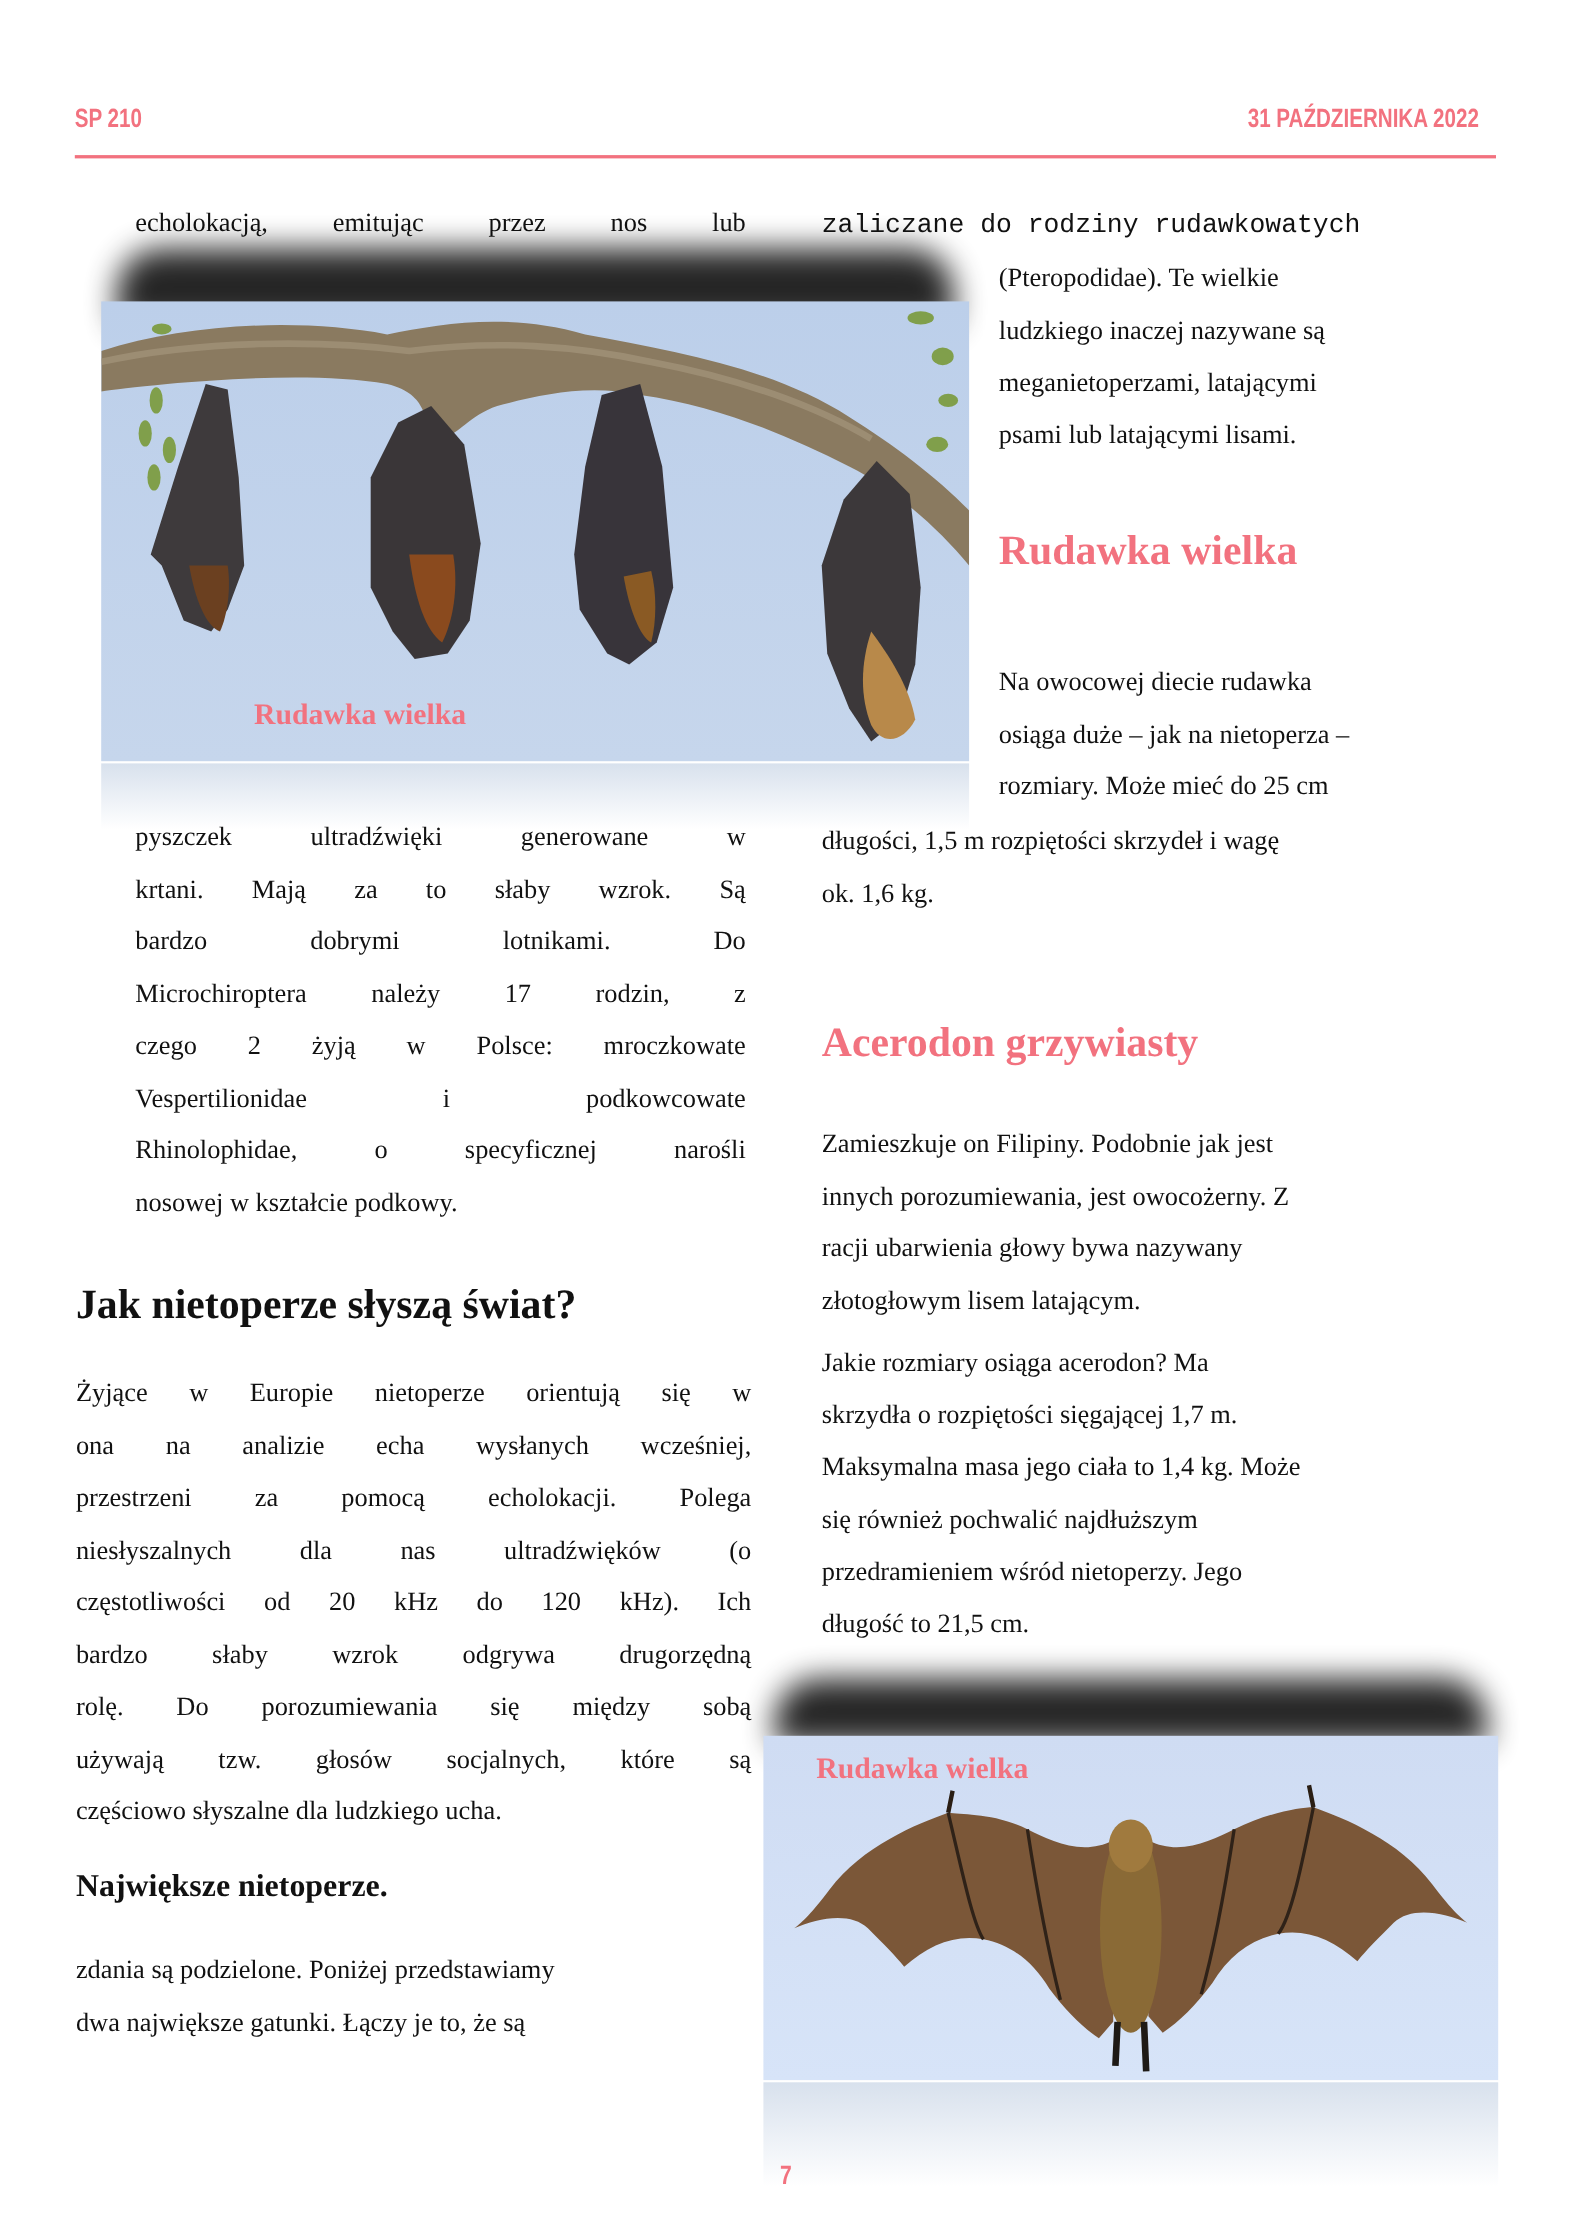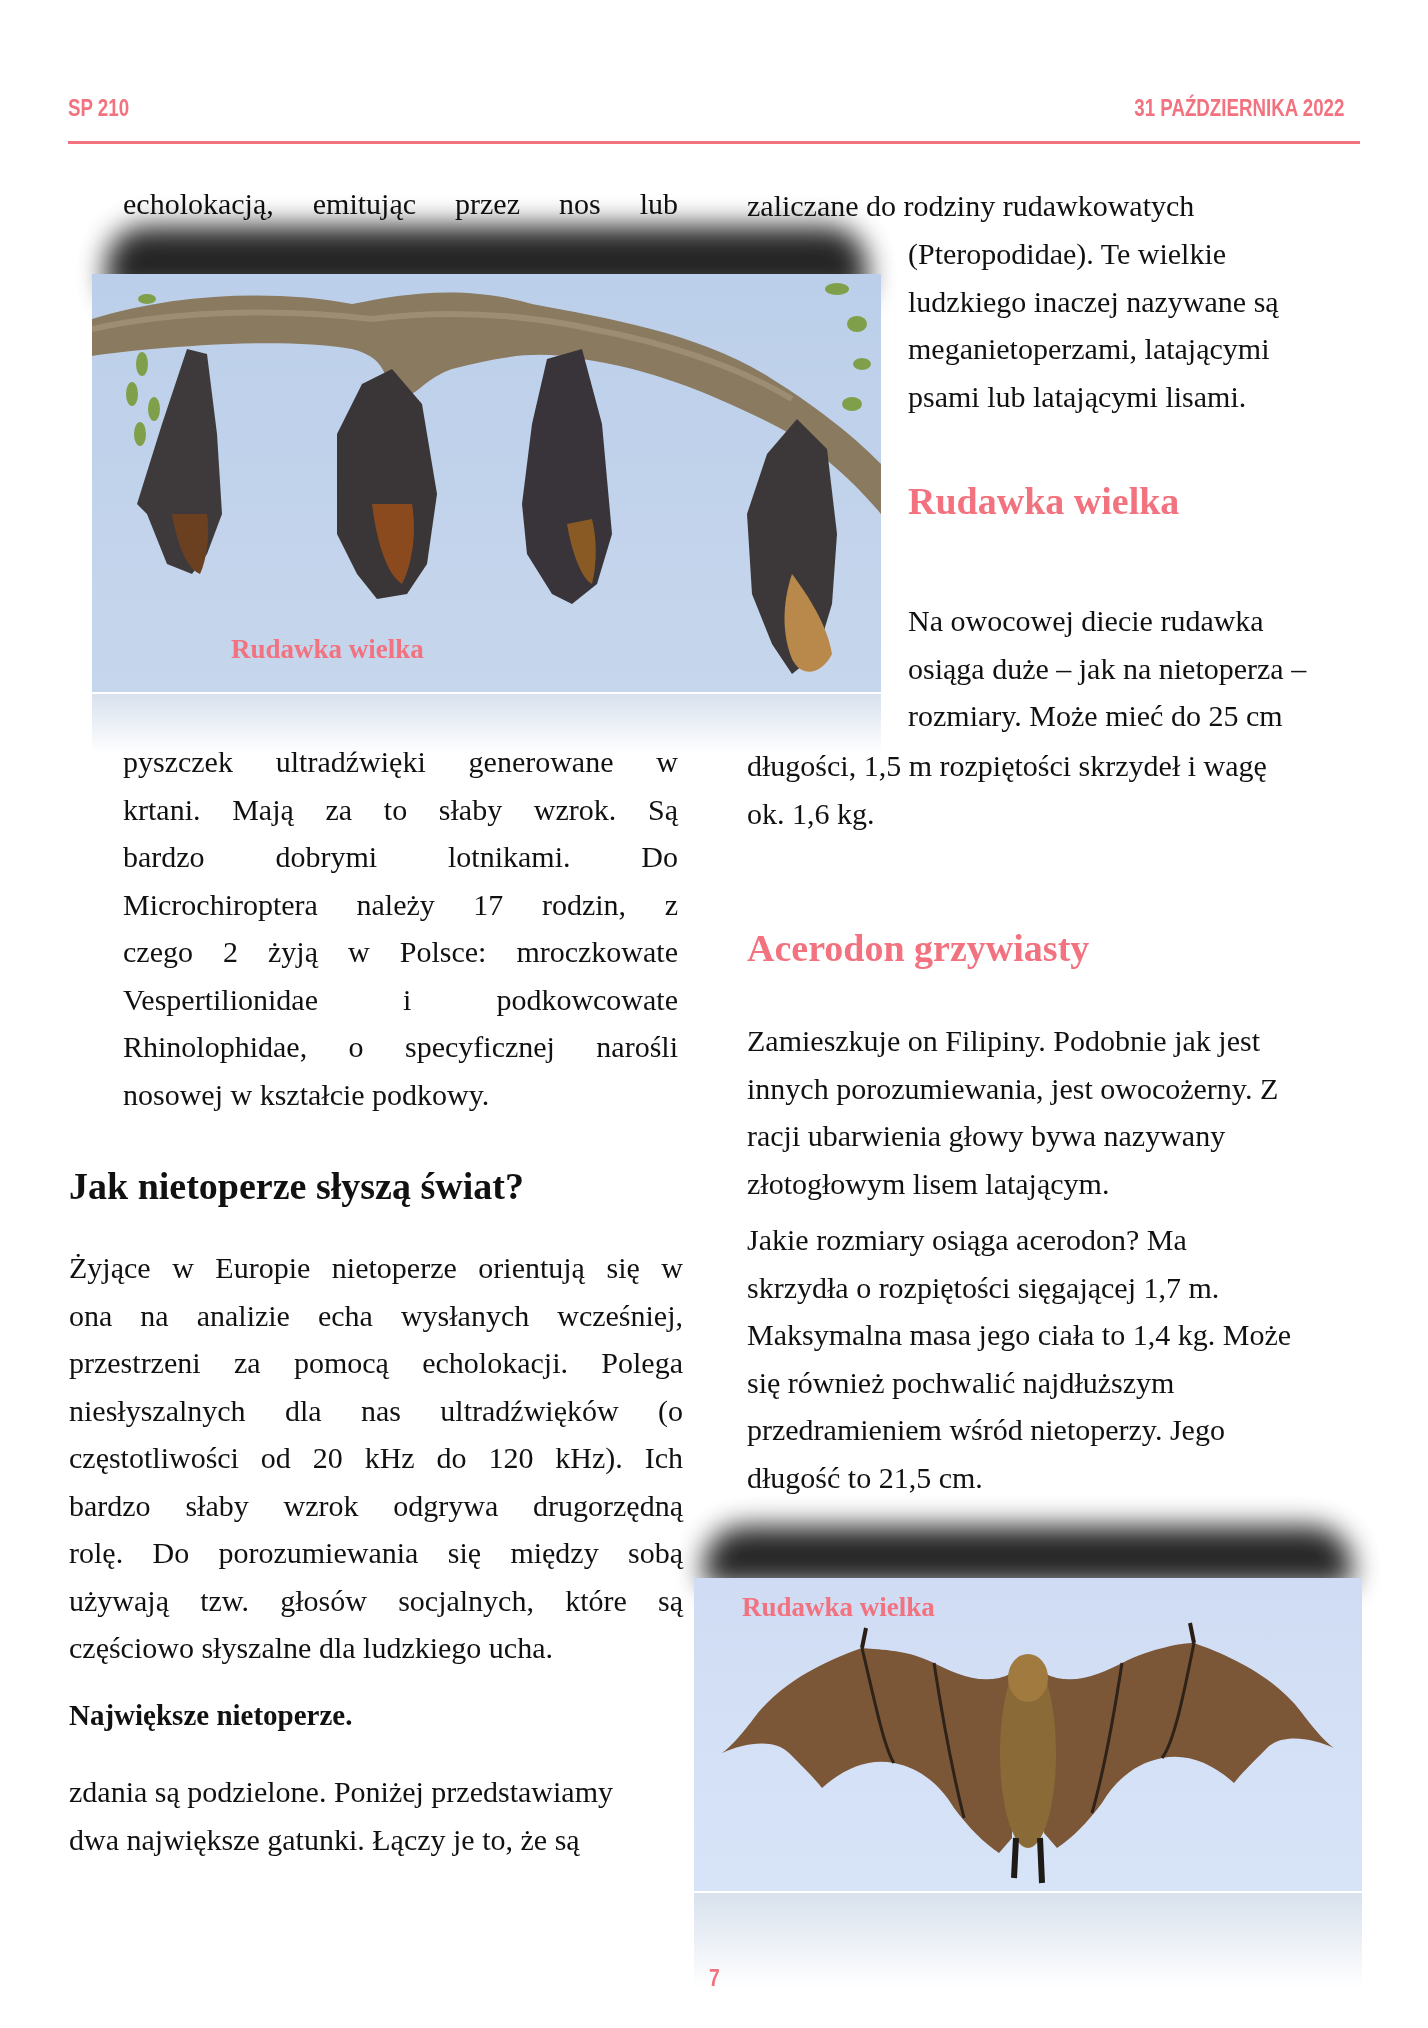--- a/index.html
+++ b/index.html
@@ -4,21 +4,21 @@
 <style>
   html, body { margin:0; padding:0; }
   body { width:1428px; height:2028px; background:#ffffff; position:relative; overflow:hidden;
          font-family:"Liberation Serif", serif; color:#111; }
   .abs { position:absolute; }
   .hdr { font-family:"Liberation Sans", sans-serif; font-weight:bold; color:#f2727f;
          font-size:24px; letter-spacing:0px; transform:scaleX(0.78); line-height:1; }
   .hdr-left { left:68px; top:96px; transform-origin:left center; }
   .hdr-right { right:84px; top:96px; transform-origin:right center; }
   .hdr-rule { left:68px; top:141px; width:1292px; height:3px; background:#f2727f; }
-  .txt { font-size:30px; line-height:47.5px; white-space:nowrap; }
+  .txt { font-size:24px; line-height:47.5px; white-space:nowrap; }
   .just { text-align:justify; text-align-last:justify; white-space:normal; }
   .line { display:block; height:47.5px; }
   .bold { font-weight:bold; }
   .pink-h { color:#f2727f; font-weight:bold; font-size:38px; line-height:1; white-space:nowrap; }
   .photo-wrap { position:absolute; }
   .shadow { position:absolute; filter:blur(14px); background:#000; opacity:0.85; }
   .photo { position:absolute; overflow:hidden; }
   .caption { position:absolute; color:#f2727f; font-weight:bold; font-size:27px; white-space:nowrap; }
   .reflect { position:absolute; background:linear-gradient(to bottom, rgba(190,205,225,0.6), rgba(255,255,255,0)); }
   .pagenum { font-family:"Liberation Sans", sans-serif; font-weight:bold; color:#f2727f; font-size:24px;
@@ -105,21 +105,21 @@
   <span class="line just">używają tzw. głosów socjalnych, które są</span>
   <span class="line">częściowo słyszalne dla ludzkiego ucha.</span>
 </div>
 
 <div class="abs txt bold" style="left:69px; top:1692px; font-size:29px;">Największe nietoperze.</div>
 <div class="abs txt" style="left:69px; top:1768px; width:614px;">
   <span class="line">zdania są podzielone. Poniżej przedstawiamy</span>
   <span class="line">dwa największe gatunki. Łączy je to, że są</span>
 </div>
 
-<div class="abs txt" style="left:747px; top:182px;">zaliczane do rodziny rudawkowatych</div>
+<div class="abs txt" style="left:747px; top:182px;font-family:Liberation Mono, monospace;">zaliczane do rodziny rudawkowatych</div>
 <div class="abs txt" style="left:908px; top:230px;">
   <span class="line">(Pteropodidae). Te wielkie</span>
   <span class="line">ludzkiego inaczej nazywane są</span>
   <span class="line">meganietoperzami, latającymi</span>
   <span class="line">psami lub latającymi lisami.</span>
 </div>
 
 <div class="abs pink-h" style="left:908px; top:482px;">Rudawka wielka</div>
 <div class="abs txt" style="left:908px; top:597px;">
   <span class="line">Na owocowej diecie rudawka</span>

